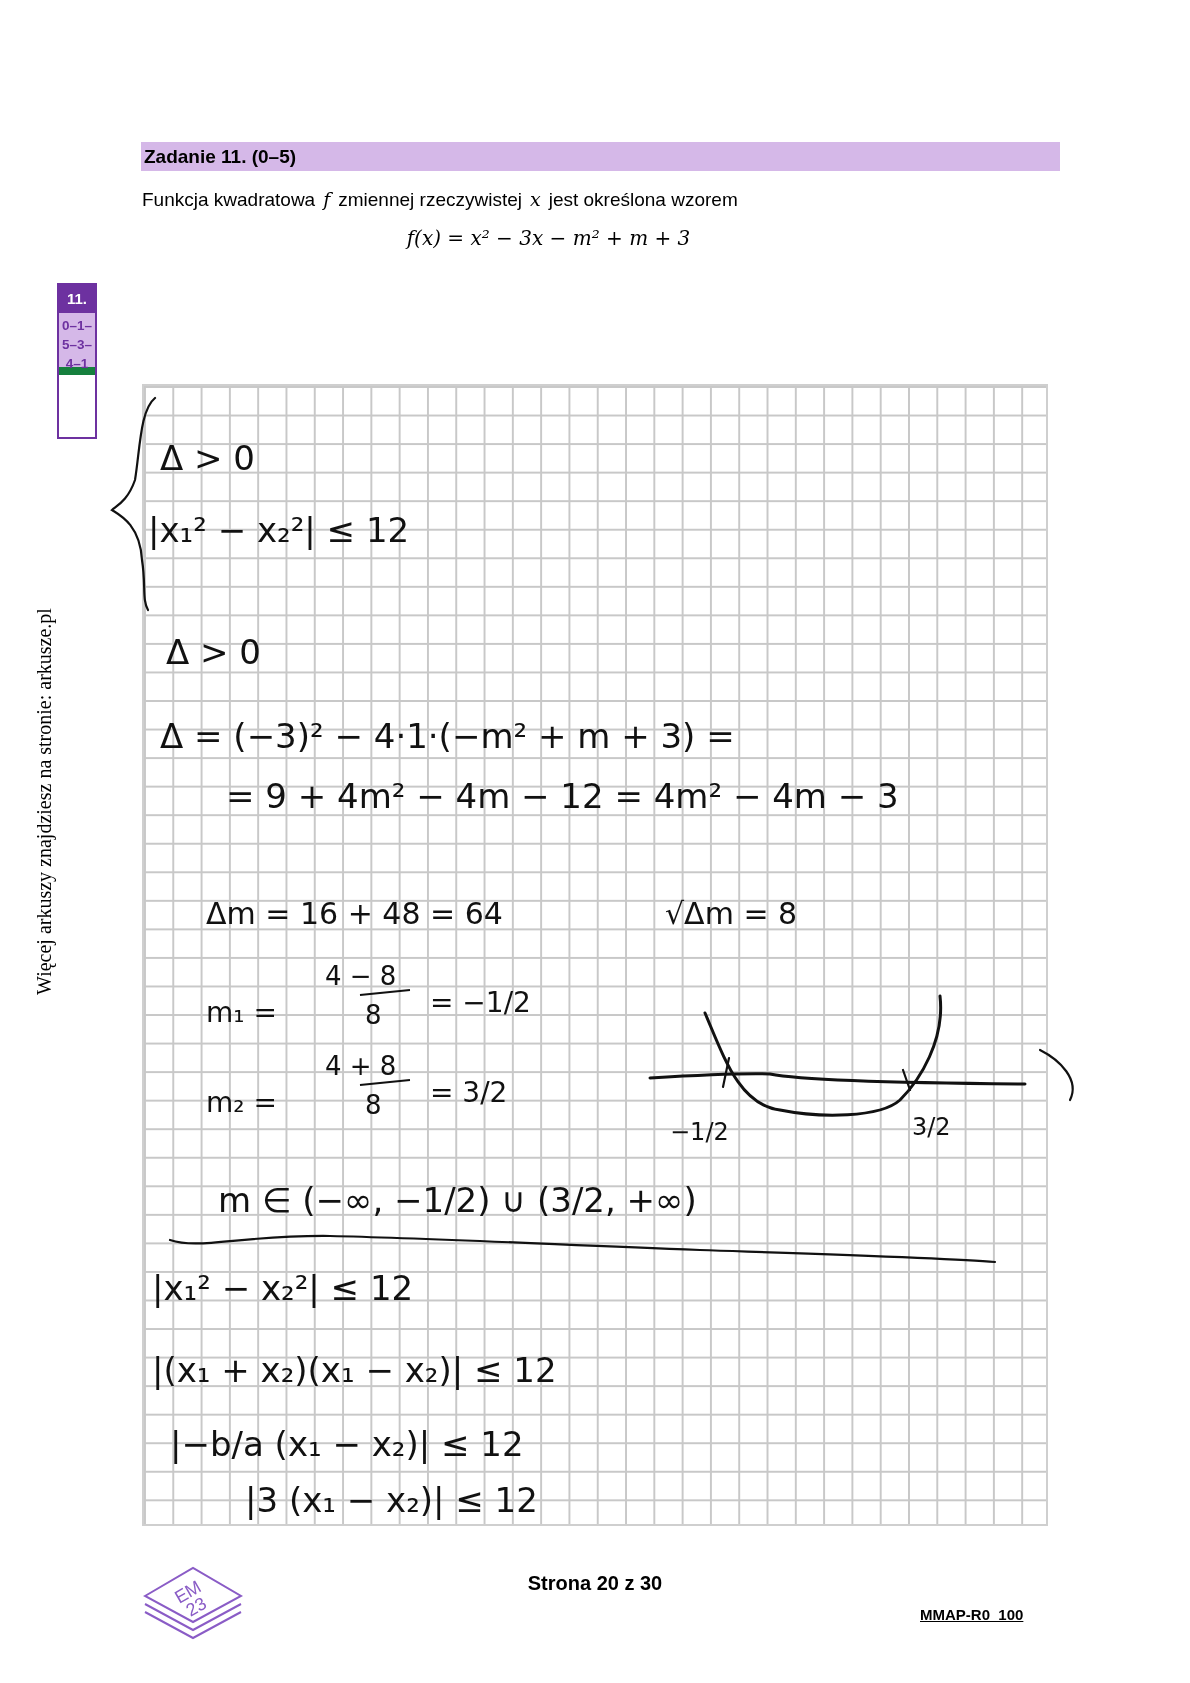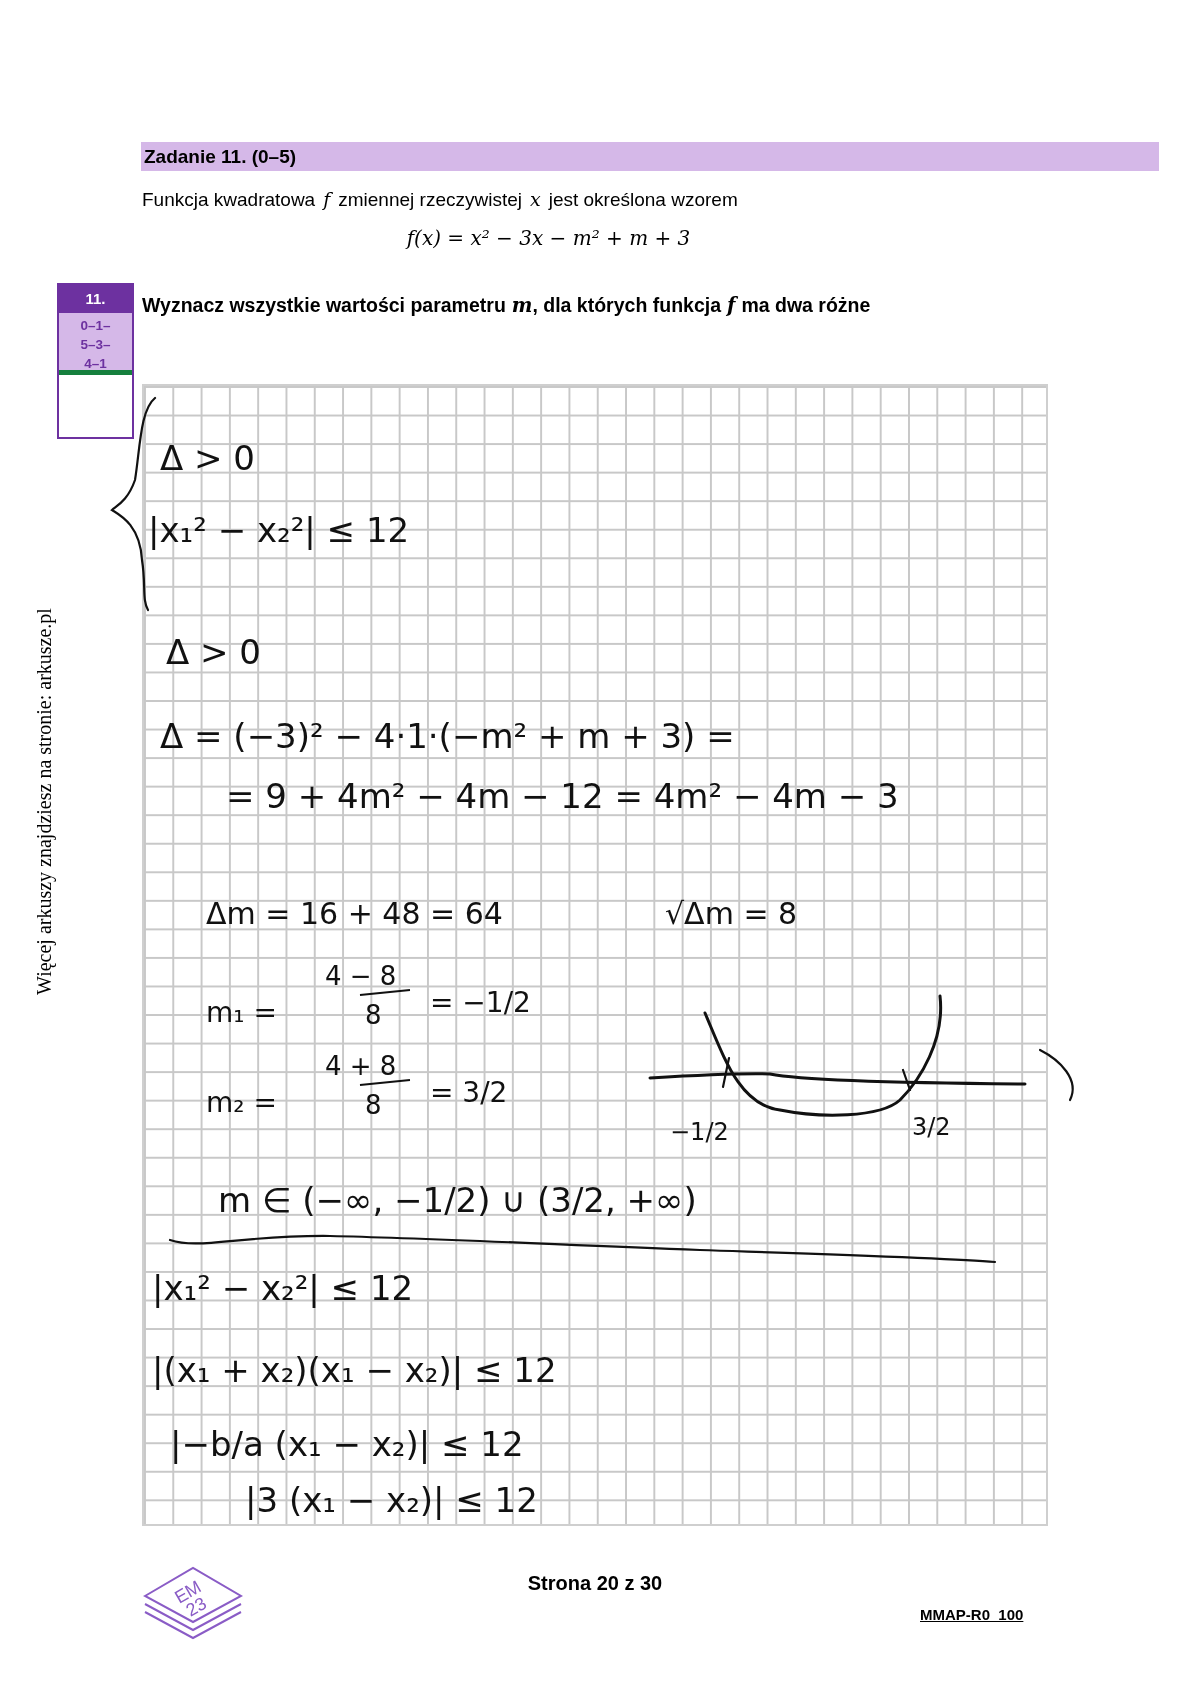--- a/index.html
+++ b/index.html
@@ -1,27 +1,27 @@
 <!DOCTYPE html>
 <html><head>
 <meta charset="utf-8">
 <style>
   html, body { margin:0; padding:0; background:#ffffff; }
   body { width:1190px; height:1683px; position:relative; overflow:hidden; font-family:"Liberation Sans", sans-serif; color:#000; }
   .abs { position:absolute; }
-  .task-header { left:141px; top:142px; width:1018px; height:29px; background:#d5b8e8; }
+  .task-header { left:141px; top:142px; width:919px; height:29px; background:#d5b8e8; }
   .task-header span { position:absolute; left:3px; top:4px; font-weight:bold; font-size:19px; }
   .intro { left:142px; top:188px; font-size:19px; white-space:nowrap; }
   .intro i { font-family:"DejaVu Serif", serif; font-style:italic; margin:0 8px; }
   .formula { left:0; width:1097px; top:226px; text-align:center; font-family:"DejaVu Serif", serif; font-style:italic; font-size:20px; }
   .cmd { left:142px; top:288px; font-size:19.5px; font-weight:bold; line-height:34px; white-space:nowrap; }
   .cmd i { font-family:"DejaVu Serif", serif; font-style:italic; font-weight:bold; margin:0 6px; }
-  .score-box { left:57px; top:283px; width:77px; height:156px; border:2px solid #6d31a0; box-sizing:border-box; background:#fff; }
+  .score-box { left:57px; top:283px; width:40px; height:156px; border:2px solid #6d31a0; box-sizing:border-box; background:#fff; }
   .score-num { height:28px; background:#6d31a0; color:#fff; font-weight:bold; font-size:15px; text-align:center; line-height:28px; }
-  .score-range { height:62px; background:#d5b8e8; color:#6d31a0; font-weight:bold; font-size:13.5px; text-align:center; line-height:19px; padding-top:3px; box-sizing:border-box; border-bottom:5px solid #15803d; }
+  .score-range { height:62px; background:#d5b8e8; color:#6d31a0; font-weight:bold; font-size:13.5px; text-align:center; line-height:19px; padding-top:3px; box-sizing:border-box; border-bottom:8px solid #15803d; }
   .side-text { left:-176px; top:790px; width:440px; transform:rotate(-90deg); font-family:"Liberation Serif", serif; font-size:20px; white-space:nowrap; text-align:center; }
   .grid { left:142px; top:384px; width:906px; height:1142px; border:2px solid #cfcfcf; box-sizing:border-box;
     background-image: linear-gradient(to right, #c8c8c8 1.5px, transparent 1.5px), linear-gradient(to bottom, #c8c8c8 1.5px, transparent 1.5px);
     background-size: 28.3px 28.55px; }
   .hand { left:0; top:0; width:1190px; height:1683px; pointer-events:none; }
   .hand text { font-family:"DejaVu Sans", sans-serif; fill:#111; font-weight:normal; }
   .footer-page { left:0; width:1190px; top:1572px; text-align:center; font-size:20px;font-weight:bold; }
   .footer-code { left:920px; top:1606px; font-size:15px; font-weight:bold;text-decoration:underline; }
   .logo { left:143px; top:1558px; width:100px; height:86px; }
 </style>
@@ -32,23 +32,20 @@
   <span>Zadanie 11. (0–5)</span>
 </div>
 
 <div class="abs intro">
   <span>Funkcja kwadratowa</span><i>f</i><span>zmiennej rzeczywistej</span><i>x</i><span>jest określona wzorem</span>
 </div>
 
 <div class="abs formula">f(x) = x² − 3x − m² + m + 3</div>
 
 <div class="abs cmd">
-  <div>
-    <span>Wyznacz wszystkie wartości parametru</span><i>m</i><span style="margin-left:-6px">, dla których funkcja</span><i>f</i><span>ma dwa różne</span>
-  </div>
 </div>
 
 <div class="abs score-box">
   <div class="score-num">11.</div>
   <div class="score-range">
     <div>0–1–</div>
     <div>5–3–</div>
     <div>4–1</div>
   </div>
 </div>

